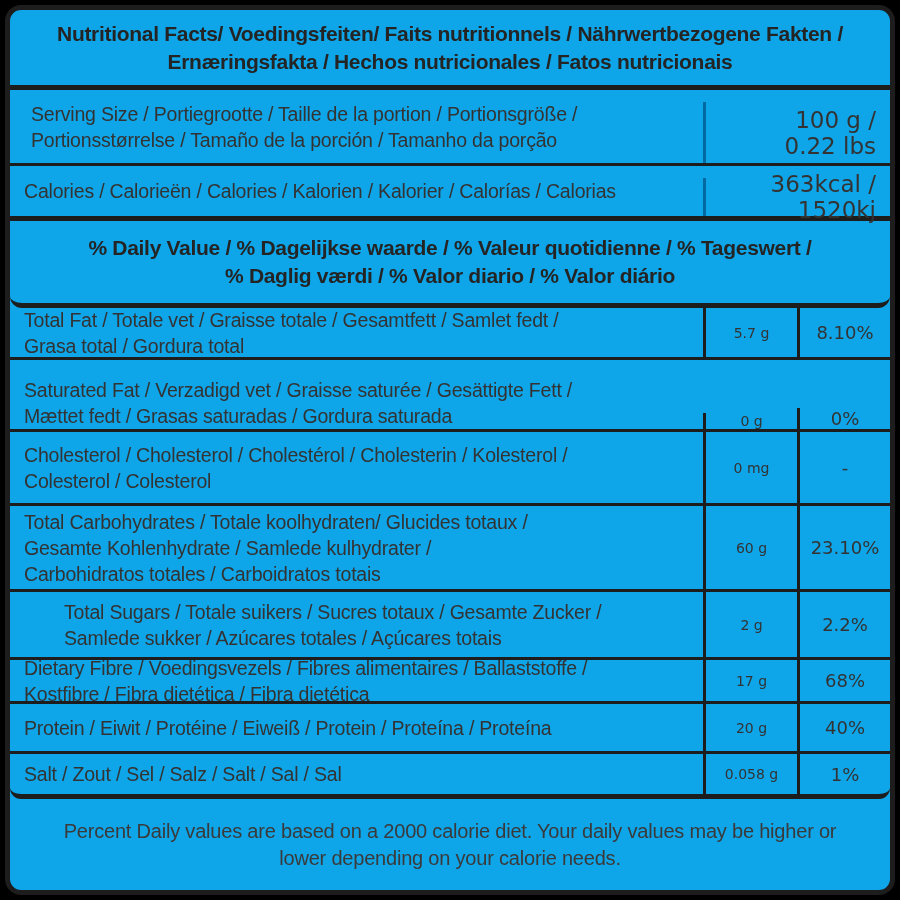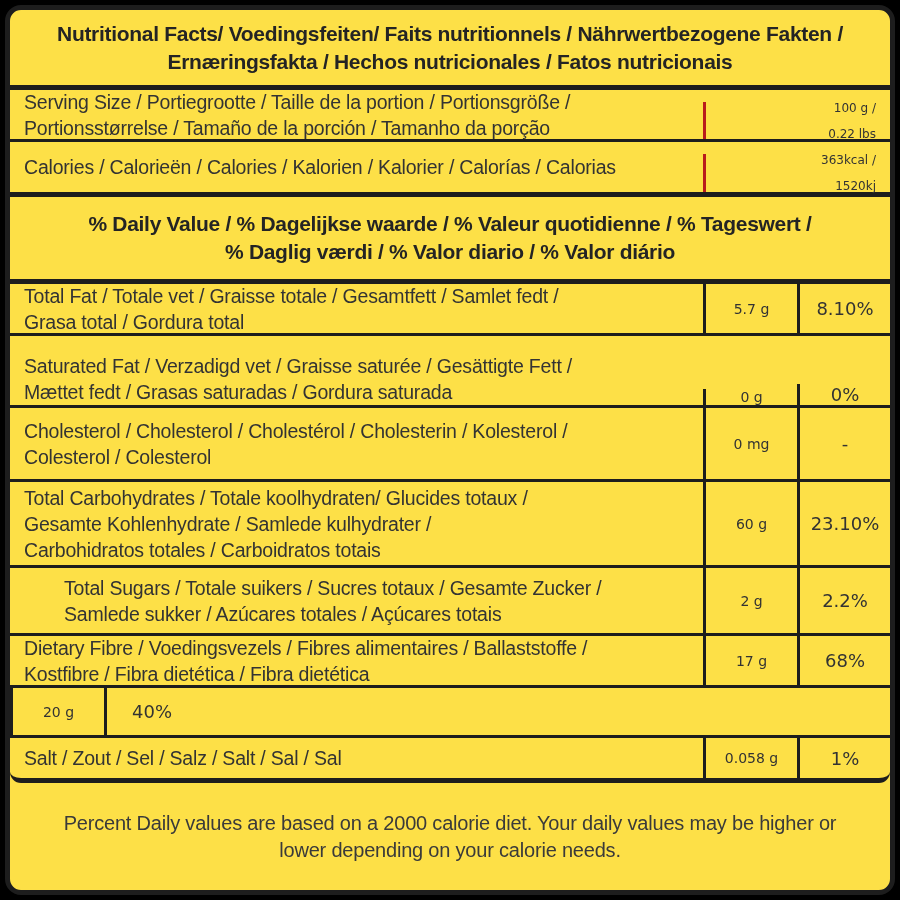--- a/index.html
+++ b/index.html
@@ -10,48 +10,48 @@
     background: #000000;
     font-family: "Liberation Sans", sans-serif;
   }
   .sheet {
     position: absolute;
     left: 5px;
     top: 5px;
     width: 890px;
     height: 890px;
     box-sizing: border-box;
-    background: #fde047;
+    background: #0ea5e9;
     border: 5px solid #1d1d1d;
     border-radius: 16px;
     overflow: hidden;
     display: flex;
     flex-direction: column;
     color: #2e2e2e;
   }
   .row {
     display: flex;
     box-sizing: border-box;
     border-bottom: 3px solid #1d1d1d;
     flex: 0 0 auto;
   }
   .row.thick { border-bottom-width: 5px; }
   .row.last { border-bottom: none; flex: 1 1 auto; }
 
   
   .h-title    { height: 80px; }
-  .h-serving  { height: 52px; }
+  .h-serving  { height: 76px; padding-left: 7px; }
   .h-calories { height: 55px; }
-  .h-dv       { height: 87px; }
+  .h-dv       { height: 87px; border-radius: 12px; }
   .h-fat      { height: 52px; }
   .h-satfat   { height: 72px; align-items: flex-end; }
   .h-chol     { height: 74px; }
   .h-carb     { height: 86px; }
   .h-sugar    { height: 68px; padding-left: 40px; }
-  .h-fibre    { height: 52px; }
+  .h-fibre    { height: 44px; }
   .h-protein  { height: 50px; }
   .h-salt     { height: 45px; border-radius: 11px; }
 
   .centered-heading {
     flex: 1;
     display: flex;
     align-items: center;
     justify-content: center;
     text-align: center;
     font-weight: bold;
@@ -69,28 +69,28 @@
     padding: 0 14px;
     font-size: 19.5px;
     line-height: 26px;
     letter-spacing: -0.2px;
     white-space: pre-line;
     color: #333333;
   }
   .cell-value {
     flex: 0 0 187px;
     box-sizing: border-box;
-    border-left: 3px solid #b91c1c;
+    border-left: 3px solid #0369a1;
     display: flex;
     align-items: center;
     justify-content: flex-end;
     text-align: right;
     padding-right: 14px;
     font-family: "DejaVu Sans", sans-serif;
-    font-size: 12px;
+    font-size: 23px;
     line-height: 26px;
     white-space: pre-line;
     color: #333333;
     margin-top: 12px;
   }
   .cell-amount {
     flex: 0 0 94px;
     box-sizing: border-box;
     border-left: 3px solid #1d1d1d;
     display: flex;
@@ -190,20 +190,21 @@
   </div>
 
   <div class="row h-fibre">
     <div class="cell-label">Dietary Fibre / Voedingsvezels / Fibres alimentaires / Ballaststoffe /
 Kostfibre / Fibra dietética / Fibra dietética</div>
     <div class="cell-amount">17 g</div>
     <div class="cell-dv">68%</div>
   </div>
 
   <div class="row h-protein">
+    <div class="cell-label">Protein / Eiwit / Protéine / Eiweiß / Protein / Proteína / Proteína</div>
     <div class="cell-amount">20 g</div>
     <div class="cell-dv">40%</div>
   </div>
 
   <div class="row thick h-salt">
     <div class="cell-label">Salt / Zout / Sel / Salz / Salt / Sal / Sal</div>
     <div class="cell-amount">0.058 g</div>
     <div class="cell-dv">1%</div>
   </div>
 

